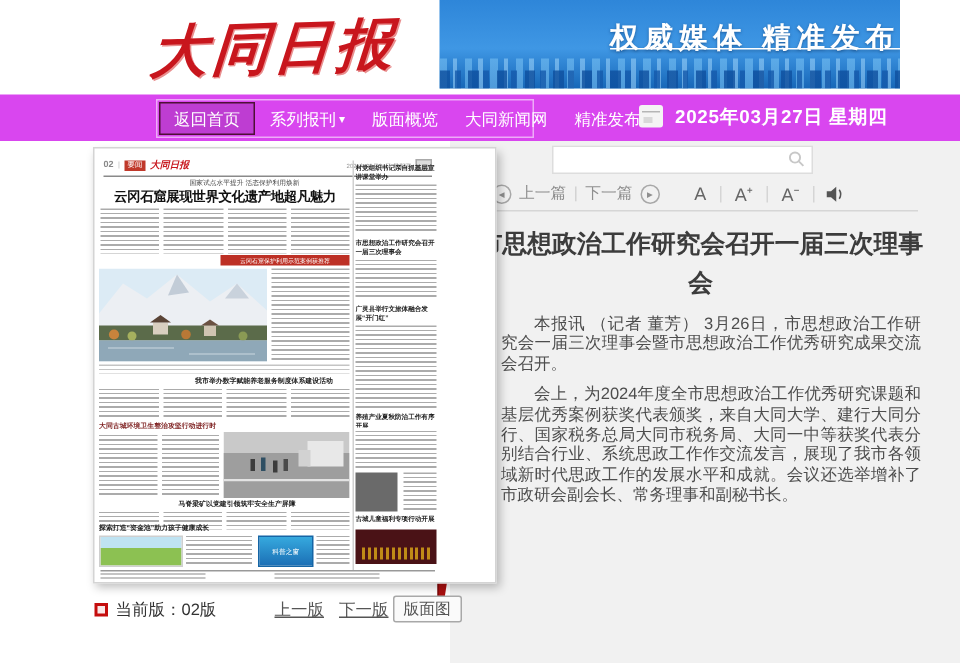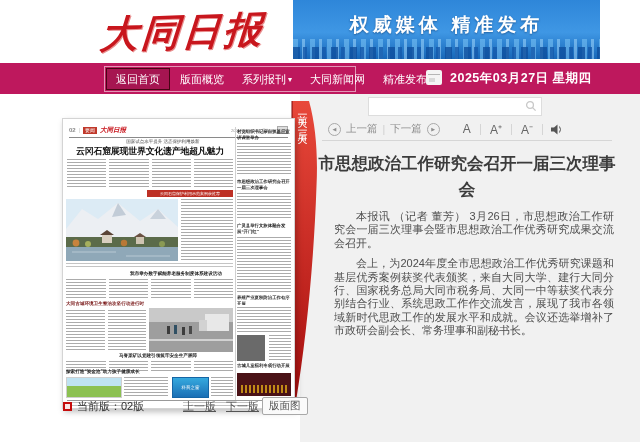--- a/index.html
+++ b/index.html
@@ -7,29 +7,29 @@
        font-family:"Liberation Sans",sans-serif;}
   .abs{position:absolute;}
 
   
   .logo{left:90px;top:4px;width:185px;height:56px;display:flex;align-items:center;justify-content:center;
         color:#c8161d;font-family:"DejaVu Serif",serif;font-weight:bold;font-style:italic;
         font-size:38px;letter-spacing:3px;transform:skewX(-6deg) rotate(-2deg);
         text-shadow:1px 1px 0 #e98f8f;}
   .banner{left:293px;top:0;width:307px;height:59px;overflow:hidden;
           background:linear-gradient(180deg,#2e86d9 0%,#3f97e4 55%,#1767b8 100%);}
-  .banner-slogan{position:absolute;left:0;top:12px;width:100%;text-align:center;color:#fff;
-          font-size:19px;font-weight:bold;letter-spacing:4px;text-shadow:0 1px 2px rgba(0,40,90,.5);}
+  .banner-slogan{position:absolute;left:0;top:12px;width:100%;text-align:right;color:#fff;
+          font-size:19px;font-weight:bold;letter-spacing:4px;text-shadow:0 1px 2px rgba(0,40,90,.5);text-decoration:underline;}
   .sky1{position:absolute;left:0;bottom:0;width:100%;height:20px;opacity:.55;
         background:repeating-linear-gradient(90deg,#7cc4f5 0 5px,transparent 5px 9px,#9ed4fa 9px 12px,transparent 12px 17px);}
   .sky2{position:absolute;left:0;bottom:0;width:100%;height:12px;opacity:.8;
         background:repeating-linear-gradient(90deg,#0e4f9e 0 7px,transparent 7px 10px,#1459ab 10px 14px,transparent 14px 19px);}
 
   
-  .navbar{left:0;top:63px;width:640px;height:31px;background:#be185d;}
+  .navbar{left:0;top:63px;width:640px;height:31px;background:#d946ef;}
   .nav-group{position:absolute;left:104px;top:3px;height:24px;display:flex;align-items:stretch;
              border:1px solid rgba(255,255,255,.55);width:250px;}
   .nav-item{display:flex;align-items:center;padding:0 9px;color:#fff;font-size:11px;cursor:pointer;white-space:nowrap;}
   .nav-item.first{border:1px solid rgba(40,0,0,.75);background:rgba(0,0,0,.12);margin:1px;}
   .nav-item .caret{font-size:8px;margin-left:2px;}
   .cal-icon{position:absolute;left:426px;top:7px;width:16px;height:15px;background:#f4f4f4;border-radius:2px;}
   .cal-icon i{position:absolute;left:2px;top:4px;width:12px;height:1px;background:#b5b5b5;}
   .cal-icon b{position:absolute;left:3px;top:8px;width:6px;height:4px;background:#d8d8d8;}
   .nav-date{position:absolute;left:450px;top:0;height:31px;display:flex;align-items:center;
             color:#fff;font-size:12.5px;font-weight:bold;letter-spacing:.5px;}
@@ -58,22 +58,22 @@
   .article-body p{margin:0 0 7px 14px;font-size:11px;line-height:1.22;color:#4d4d4d;
                   text-indent:2em;text-align:justify;}
 
   
   .ribbon{left:291px;top:101px;width:27px;height:300px;}
   .ribbon-labels{position:absolute;left:295px;top:107px;height:100px;color:#fff;font-size:10px;
                  writing-mode:vertical-rl;letter-spacing:2px;display:flex;gap:10px;}
   .ribbon-labels span{cursor:pointer;}
 
   
-  .paper{left:62px;top:118px;width:231px;height:289px;background:#fff;border:1px solid #d4d4d4;
-         box-shadow:2px 3px 6px rgba(0,0,0,.25);}
+  .paper{left:62px;top:98px;width:231px;height:289px;background:#fff;border:1px solid #d4d4d4;
+         box-shadow:2px 3px 6px rgba(0,0,0,.25);padding-left:36px;}
   .paper .in{position:absolute;}
   .ph-head{left:6px;top:6px;width:219px;height:10px;display:flex;align-items:center;gap:3px;}
   .ph-no{font-size:6px;font-weight:bold;color:#888;}
   .ph-sep{font-size:5px;color:#bbb;}
   .ph-sec{font-size:5px;color:#fff;background:#c0392b;padding:0 2px;line-height:7px;}
   .ph-mh{font-size:6.5px;color:#c8161d;font-style:italic;font-weight:bold;}
   .ph-date{margin-left:auto;font-size:4px;color:#999;}
   .ph-box{width:9px;height:6px;background:#ddd;border:1px solid #aaa;}
   .ph-rule{left:6px;top:18px;width:219px;height:0;border-top:1px solid #8a8a8a;}
   .kicker{left:50px;top:20px;width:100px;font-size:4.5px;color:#444;text-align:center;
@@ -117,25 +117,25 @@
 
   <div class="abs banner">
     <div class="banner-slogan">权威媒体  精准发布</div>
     <div class="sky1"></div>
     <div class="sky2"></div>
   </div>
 
   <div class="abs navbar">
     <div class="nav-group">
       <span class="nav-item first">返回首页</span>
-      <span class="nav-item">版面概览</span>
       <span class="nav-item">
         <span>系列报刊</span>
         <span class="caret">▾</span>
       </span>
+      <span class="nav-item">版面概览</span>
       <span class="nav-item">大同新闻网</span>
       <span class="nav-item">精准发布</span>
     </div>
     <div class="cal-icon">
         <i></i>
         <b></b>
       </div>
     <div class="nav-date">2025年03月27日 星期四</div>
   </div>
 

